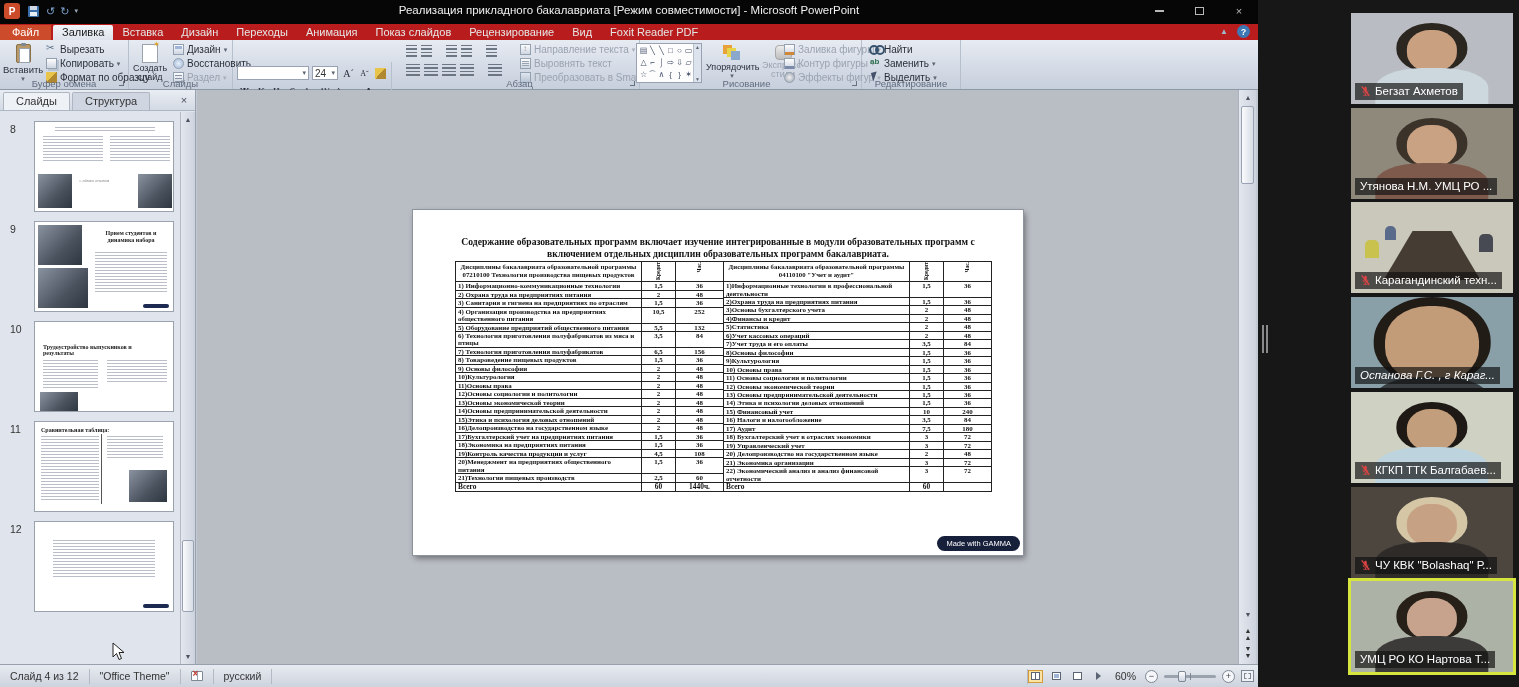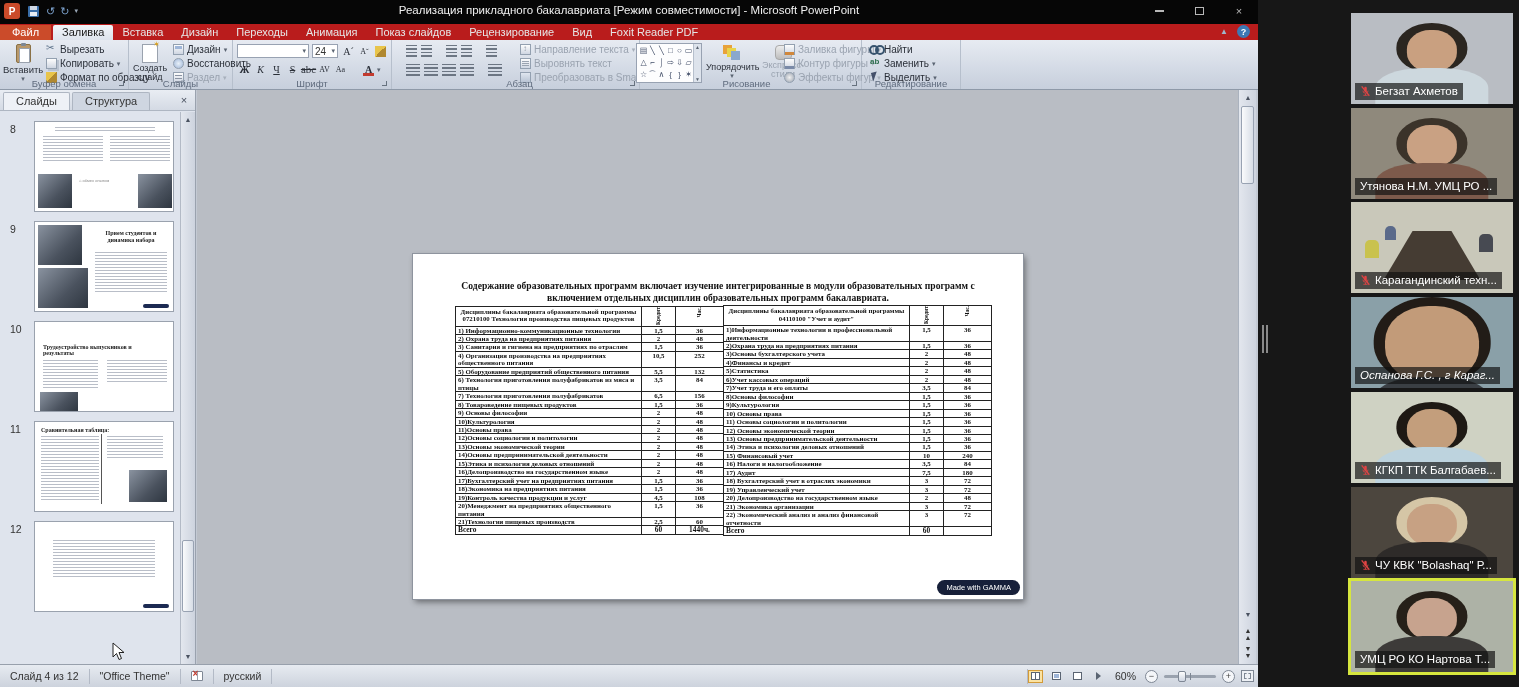--- a/index.html
+++ b/index.html
@@ -115,24 +115,24 @@
   .tnum { position:absolute; left:-24px; top:2px; font-size:10.5px; color:#333; }
   .tbox { position:absolute; inset:0; background:#fff; border:1px solid #9aa2ae; overflow:hidden; }
   .lines { background:repeating-linear-gradient(#b9bec8 0 1px, transparent 1px 3px); }
   .t-pill { position:absolute; right:4px; bottom:3px; width:26px; height:4px; border-radius:2px; background:#1c2a52; }
   .t-photo { background:linear-gradient(135deg,#8a93a0,#4a525e 60%,#2e3640); }
   .t-title { font-family:"Liberation Serif",serif; font-weight:bold; color:#222; }
 
   
   #canvas { position:absolute; left:197px; top:90px; width:1041px; height:574px; background:#b9bdc4; }
   #slide { position:absolute; left:216px; top:120px; width:610px; height:345px; background:#fff;
-           box-shadow:0 0 0 1px #8e949e, 2px 3px 6px rgba(0,0,0,.45);margin-top:44px; }
+           box-shadow:0 0 0 1px #8e949e, 2px 3px 6px rgba(0,0,0,.45); }
   #slide-title { margin:26px auto 0; width:530px; text-align:center; font-family:"Liberation Serif",serif;
                  font-weight:bold; font-size:9.6px; line-height:1.25; color:#111; }
-  #tablewrap { position:absolute; left:42px; top:51px; width:536px; display:flex;align-items:center; }
+  #tablewrap { position:absolute; left:42px; top:51px; width:536px; display:flex; }
   table.ptable { border-collapse:collapse; table-layout:fixed; width:268px; font-family:"Liberation Serif",serif; }
   table.ptable th, table.ptable td { border:1px solid #222; font-weight:bold; color:#111; vertical-align:top; }
   table.ptable th.h-name { font-size:6.8px; text-align:center; padding:1px 2px; line-height:1.15; }
   table.ptable th.h-vert { font-size:5.5px; padding:0; }
   table.ptable th.h-vert span { writing-mode:vertical-rl; transform:rotate(180deg); display:inline-block; line-height:1; }
   table.ptable td { font-size:6.9px; line-height:1.08; padding:0 2px; }
   table.ptable td.num { text-align:center; padding:0 1px; }
   table.ptable tr.total td { font-size:7.4px; }
   col.c-name { width:186px; } col.c-cr { width:34px; } col.c-hr { width:48px; }
   #gamma-badge { position:absolute; right:3px; bottom:4px; height:15px; padding:0 9px; border-radius:8px;
@@ -284,21 +284,21 @@
           </div>
           <div class="small-btn disabled">
             <span class="sic ic-section"></span>
             <span>Раздел</span>
             <span class="arr">▾</span>
           </div>
         </div>
       <div class="glabel">Слайды</div>
     </div>
 
-    <div class="rgroup" style="left:233px;width:159px;">
+    <div class="rgroup" style="left:233px;width:159px;margin-top:22px;">
       <div class="combo" style="left:4px;top:4px;width:72px;">
           <span></span>
           <span class="arr">▾</span>
         </div>
       <div class="combo" style="left:79px;top:4px;width:26px;">
           <span>24</span>
           <span class="arr">▾</span>
         </div>
       <span class="fbtn" style="position:absolute;left:108px;top:4px;">A´</span>
       <span class="fbtn" style="position:absolute;left:124px;top:4px;font-size:8px;">A˘</span>

